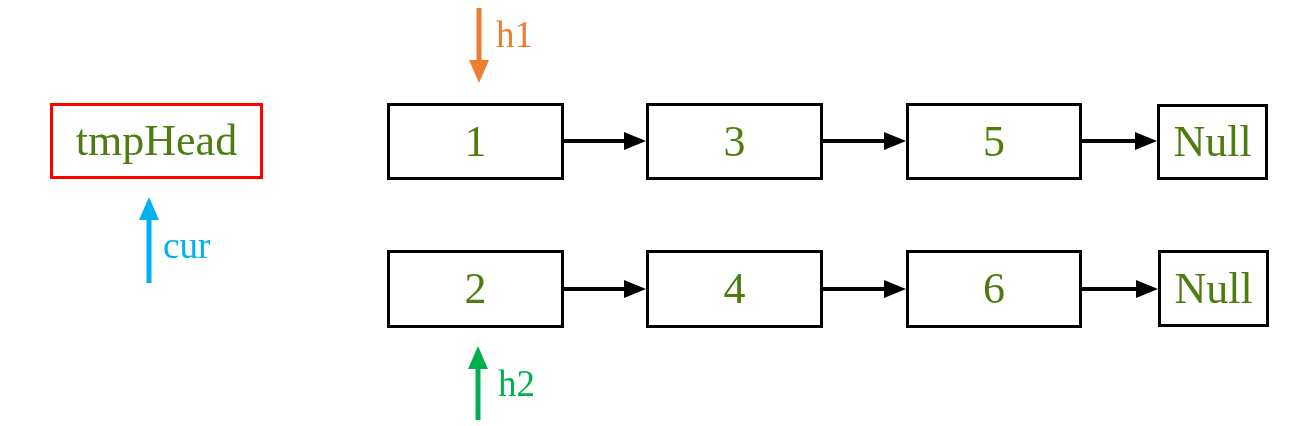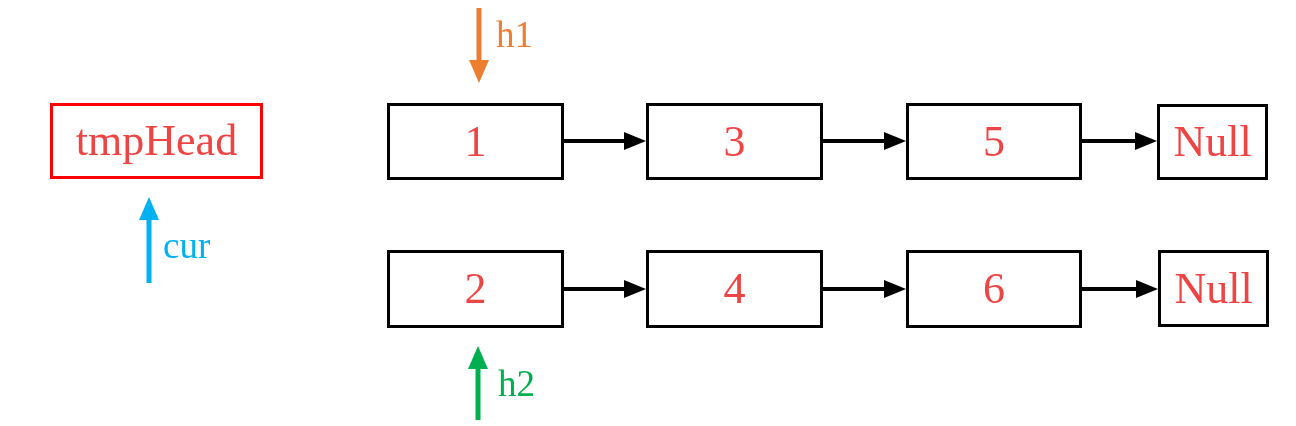--- a/index.html
+++ b/index.html
@@ -16,21 +16,21 @@
     overflow: hidden;
   }
   .box {
     position: absolute;
     box-sizing: border-box;
     background: #FFFFFF;
     display: flex;
     align-items: center;
     justify-content: center;
     font-size: 44px;
-    color: #ef4444;
+    color: #4d7c0f;
     line-height: 1;
   }
   .node {
     border: 3px solid #000000;
   }
   .tmphead {
     border: 3px solid #FF0000;
   }
   svg.overlay {
     position: absolute;

